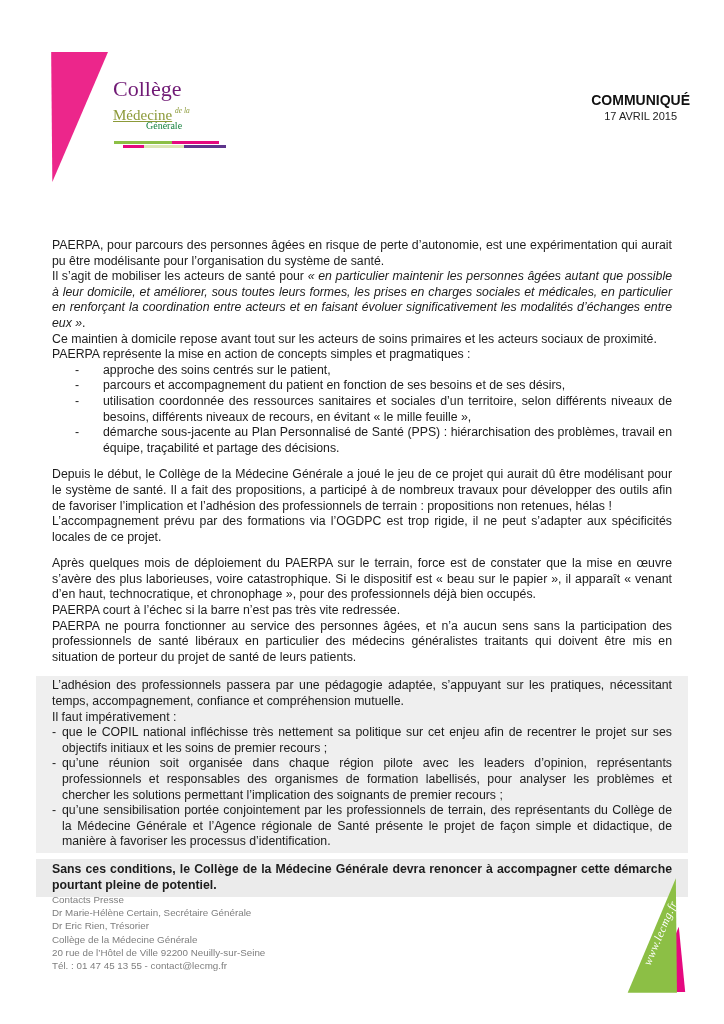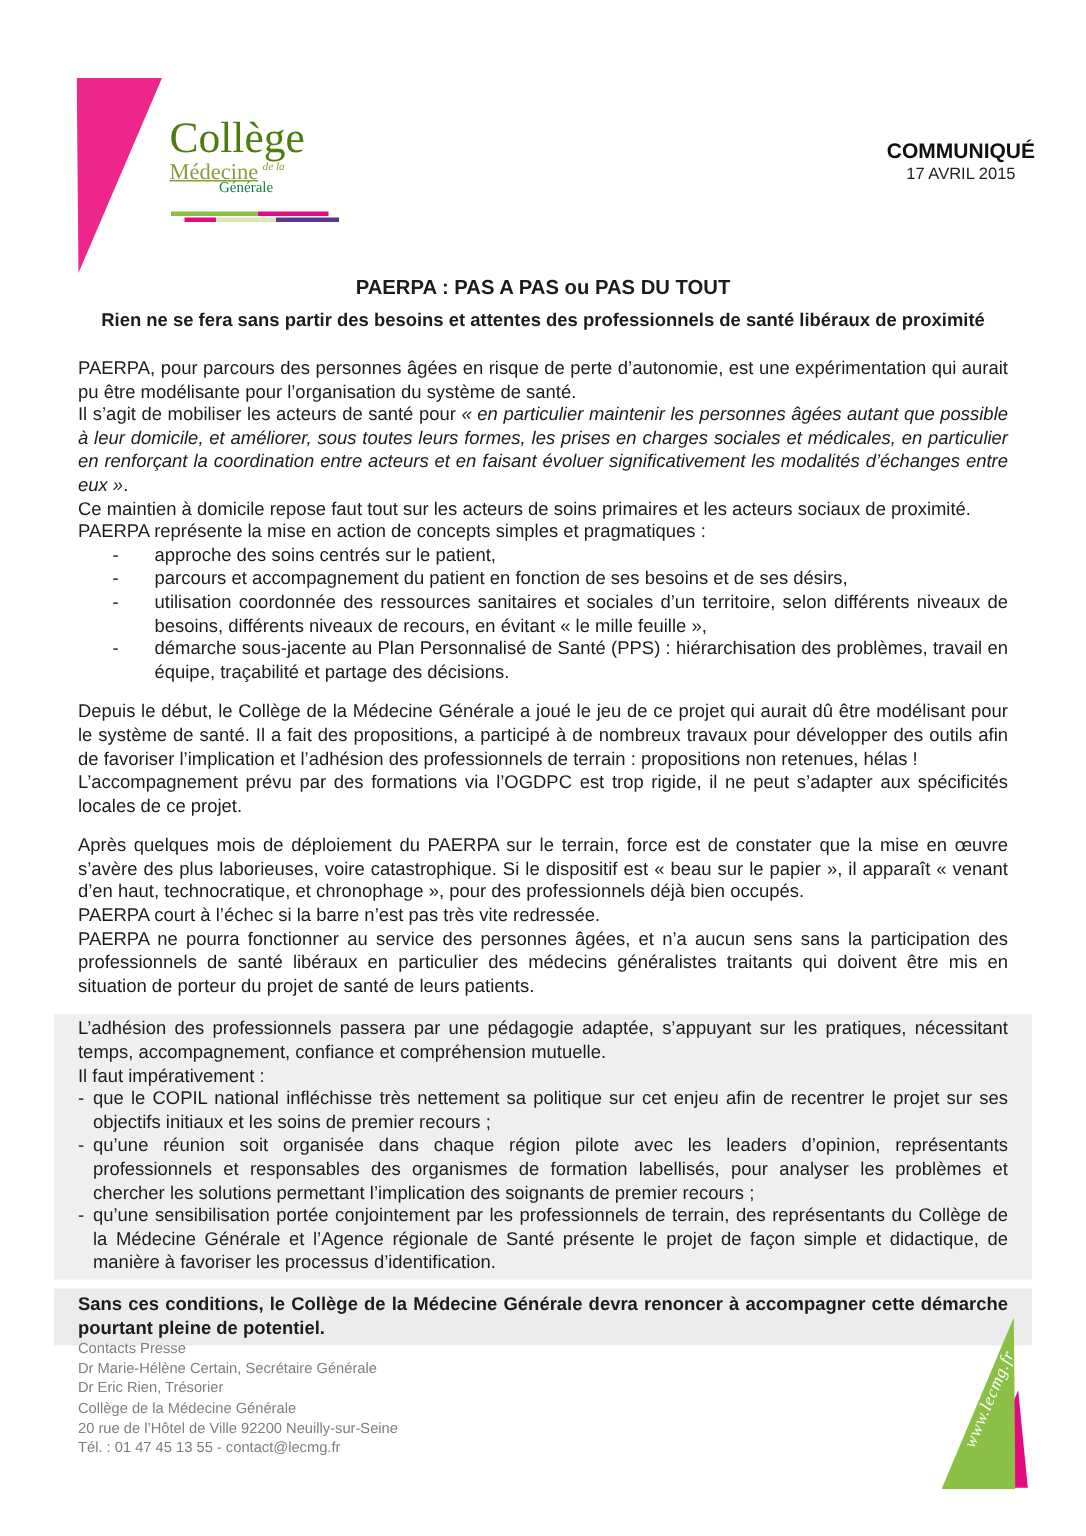--- a/index.html
+++ b/index.html
@@ -6,21 +6,21 @@
   .page{position:relative;width:724px;height:1024px;background:#ffffff;overflow:hidden;
         font-family:"Liberation Sans",sans-serif;color:#1c1c1c;}
 
   
   .tri-pink-tl{position:absolute;left:50px;top:52px;width:58px;height:130px;
     background:#EC268B;clip-path:polygon(2% 0%, 100% 0%, 4% 100%);}
 
   
   .logo{position:absolute;left:113px;top:82px;width:118px;height:72px;
         font-family:"Liberation Serif",serif;}
-  .l-college{position:absolute;left:0;top:-6px;font-size:29px;color:#4d7c0f;}
+  .l-college{position:absolute;left:0;top:-6px;font-size:22px;color:#701a75;}
   .l-dela{position:absolute;left:62px;top:24px;font-size:7.5px;font-style:italic;color:#8C9A39;}
   .l-medecine{position:absolute;left:0;top:25px;font-size:15px;color:#8C9A39;text-decoration:underline;}
   .l-generale{position:absolute;left:33px;top:38px;font-size:10px;color:#15803d;}
   .bar-row{position:absolute;display:flex;height:3px;}
   .bar-row1{left:1px;top:59px;}
   .bar-row2{left:10px;top:63px;}
   .seg{height:3px;}
 
   
   .hdr-right{position:absolute;right:34px;top:92px;text-align:center;}
@@ -82,29 +82,25 @@
       <span class="seg" style="width:40px;background:#DCE6B5"></span>
       <span class="seg" style="width:42px;background:#5E358C"></span>
     </div>
   </div>
 
   <div class="hdr-right">
     <div class="kicker">COMMUNIQUÉ</div>
     <div class="date">17 AVRIL 2015</div>
   </div>
 
-  <div class="title-block">
-    <h1 class="title">PAERPA : PAS A PAS ou PAS DU TOUT</h1>
-    <h2 class="subtitle">Rien ne se fera sans partir des besoins et attentes des professionnels de santé libéraux de proximité</h2>
-  </div>
 
   <div class="main">
     <p><span>PAERPA, pour parcours des personnes âgées en risque de perte d’autonomie, est une expérimentation qui aurait pu être modélisante pour l’organisation du système de santé.</span></p>
     <p><span>Il s’agit de mobiliser les acteurs de santé pour </span><span class="it">« en particulier maintenir les personnes âgées autant que possible à leur domicile, et améliorer, sous toutes leurs formes, les prises en charges sociales et médicales, en particulier en renforçant la coordination entre acteurs et en faisant évoluer significativement les modalités d’échanges entre eux »</span><span>.</span></p>
-    <p><span>Ce maintien à domicile repose faut tout sur les acteurs de soins primaires et les acteurs sociaux de proximité.</span></p>
+    <p><span>Ce maintien à domicile repose avant tout sur les acteurs de soins primaires et les acteurs sociaux de proximité.</span></p>
     <p><span>PAERPA représente la mise en action de concepts simples et pragmatiques :</span></p>
 
     <div>
       <div class="b-item">
           <span class="b-dash">-</span>
           <span class="b-text">approche des soins centrés sur le patient,</span>
         </div>
       <div class="b-item">
           <span class="b-dash">-</span>
           <span class="b-text">parcours et accompagnement du patient en fonction de ses besoins et de ses désirs,</span>

